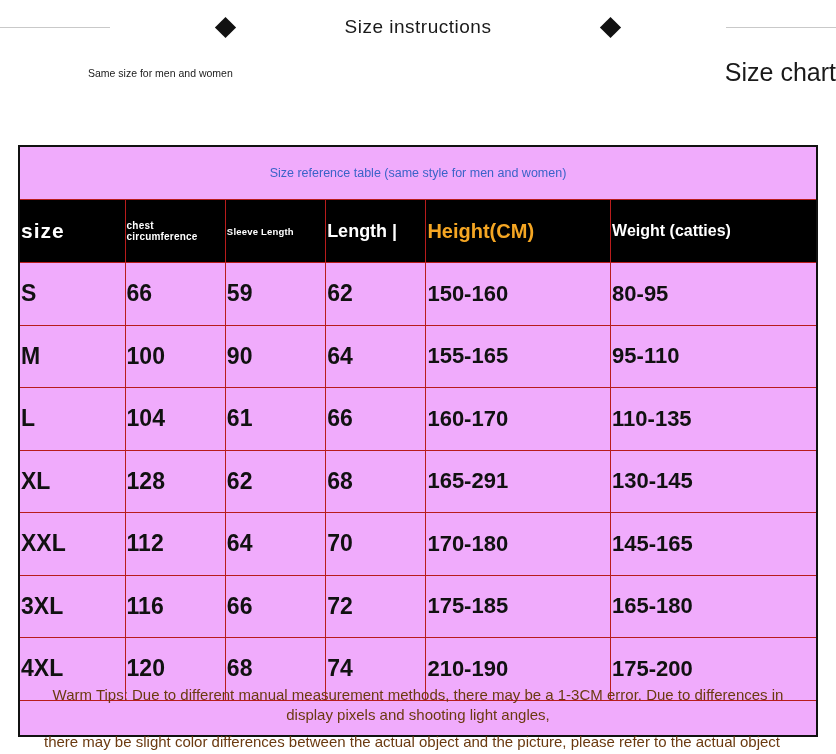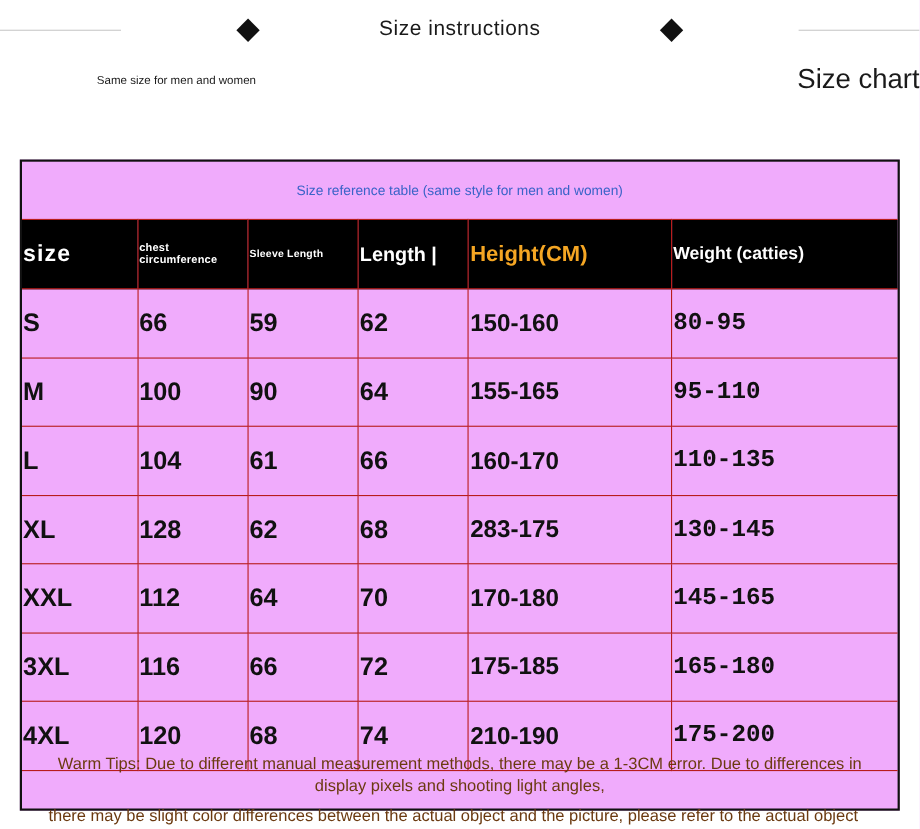--- a/index.html
+++ b/index.html
@@ -117,21 +117,21 @@
   th.c-weight    { font-size: 16px; }
 
   tbody td {
     height: 59.5px;
     font-size: 23px;
     font-weight: bold;
     color: #111;
   }
   tbody td.col-size   { font-size: 23px; }
   tbody td.col-height { font-size: 22px; }
-  tbody td.col-weight { font-size: 22px; font-family: Liberation Mono, monospace; }
+  tbody td.col-weight { font-size: 22px; }
 
   
   .warn {
     position: absolute;
     left: 0;
     right: 0;
     bottom: 0;
     height: 56px;
     padding: 6px 10px 0 10px;
     box-sizing: border-box;
@@ -205,21 +205,21 @@
         <td class="col-sleeve">61</td>
         <td class="col-length">66</td>
         <td class="col-height">160-170</td>
         <td class="col-weight">110-135</td>
       </tr>
       <tr>
         <td class="col-size">XL</td>
         <td class="col-chest">128</td>
         <td class="col-sleeve">62</td>
         <td class="col-length">68</td>
-        <td class="col-height">283-175</td>
+        <td class="col-height">165-291</td>
         <td class="col-weight">130-145</td>
       </tr>
       <tr>
         <td class="col-size">XXL</td>
         <td class="col-chest">112</td>
         <td class="col-sleeve">64</td>
         <td class="col-length">70</td>
         <td class="col-height">170-180</td>
         <td class="col-weight">145-165</td>
       </tr>

